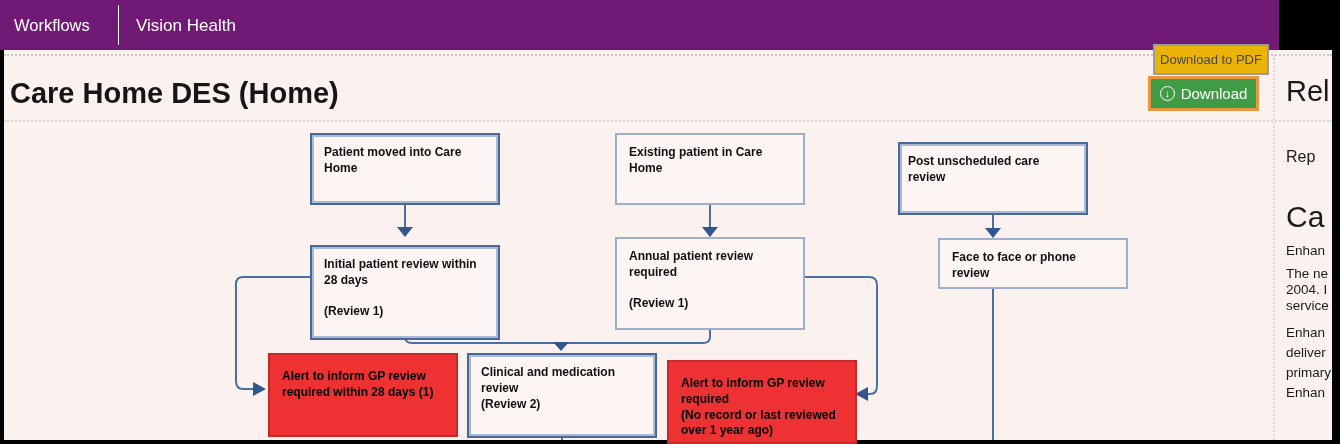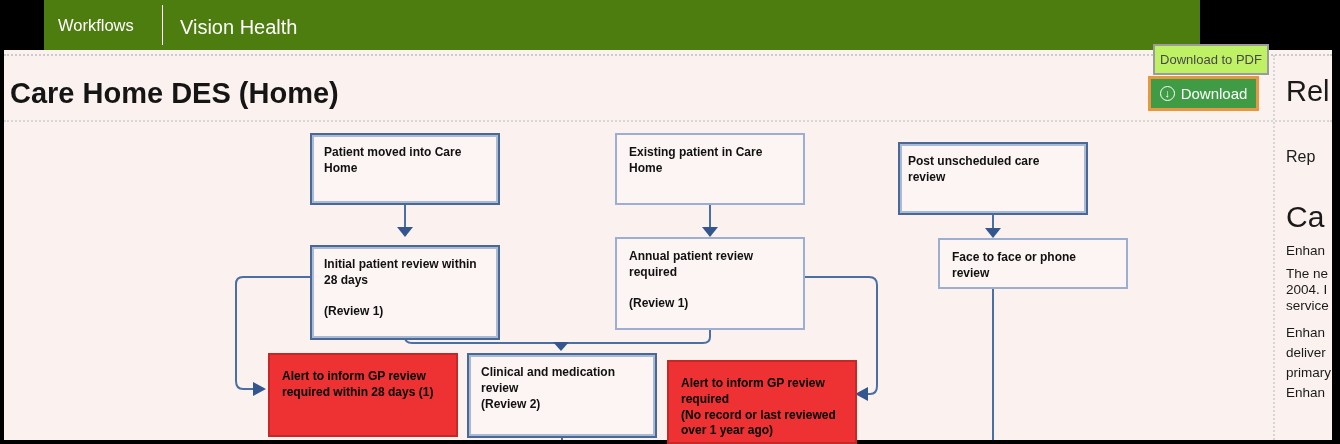--- a/index.html
+++ b/index.html
@@ -2,23 +2,23 @@
 <html><head>
 <meta charset="utf-8">
 <style>
   * { margin:0; padding:0; box-sizing:border-box; }
   html,body { width:1340px; height:444px; }
   body {
     position:relative; background:#000; overflow:hidden;
     font-family:"Liberation Sans", sans-serif;
   }
   
-  .topbar { position:absolute; left:0; top:0; width:1156px; height:50px; background:#4d7c0f; color:#fff;margin-left:44px; }
+  .topbar { position:absolute; left:0; top:0; width:1279px; height:50px; background:#701a75; color:#fff; }
   .topbar .nav-left  { position:absolute; left:14px;  top:16px; font-size:16.5px; }
-  .topbar .nav-right { position:absolute; left:136px; top:16px; font-size:20px; }
+  .topbar .nav-right { position:absolute; left:136px; top:16px; font-size:17px; }
   .topbar .vdiv { position:absolute; left:118px; top:5px; height:40px; width:0; border-left:1px solid #fff; }
 
   
   .content { position:absolute; left:4px; top:50px; width:1328px; height:390px; background:#fbf2f0; }
   .dot-top  { position:absolute; left:0; right:0; top:4px;  border-top:2px dotted #cbcbcb; }
   .dot-mid  { position:absolute; left:0; right:0; top:70px; border-top:2px dotted #d6d6d6; }
   .dot-vert { position:absolute; left:1269px; top:5px; bottom:0; width:0; border-left:2px dotted #d6d6d6; }
 
   .page-title { position:absolute; left:6px; top:27px; font-size:29px; color:#151515; white-space:nowrap; }
 
@@ -29,21 +29,21 @@
     display:flex; align-items:center; justify-content:center; gap:6px;
     font-size:15px; cursor:pointer;
   }
   .dl-icon {
     width:15px; height:15px; border:1.5px solid #fff; border-radius:50%;
     display:flex; align-items:center; justify-content:center;
     font-size:11px; line-height:1;
   }
   .tooltip {
     position:absolute; left:1149px; top:-6px; width:116px; height:31px;
-    background:#bef264; border:2px solid #9b9b9b; color:#474747;
+    background:#eab308; border:2px solid #9b9b9b; color:#474747;
     display:flex; align-items:center; justify-content:center; font-size:13px;
     white-space:nowrap; z-index:5;
   }
 
   
   svg.connectors { position:absolute; left:0; top:0; }
   .node {
     position:absolute; padding:10px 12px; background:#fcf5f3;
     font-size:12px; font-weight:bold; line-height:1.32; color:#111;
     white-space:pre-line;

